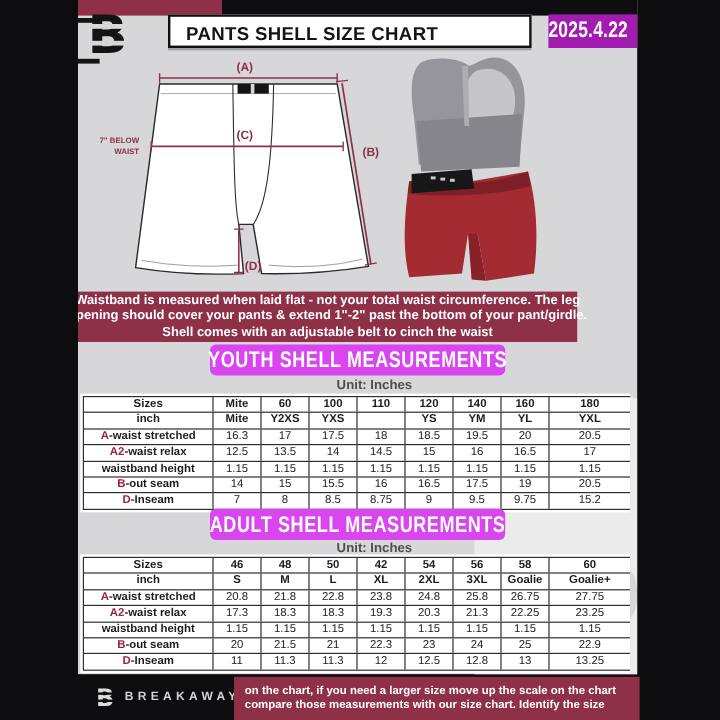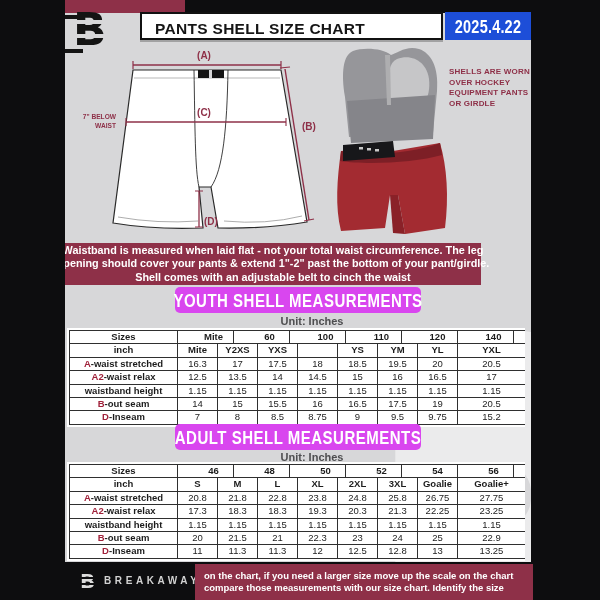--- a/index.html
+++ b/index.html
@@ -14,22 +14,22 @@
   .logo .slash{position:absolute;left:-18%;width:136%;}
   #hdr-logo{position:absolute;left:8px;top:8px;font-size:44px;color:#141414;width:44px;height:46px;}
   #hdr-logo .slash{height:4px;background:#d7d7d9;}
   #hdr-logo .s1{top:12px;} #hdr-logo .s2{top:26px;}
   #hdr-logo .arm{position:absolute;background:#141414;height:4px;}
   #hdr-logo .a1{left:-8px;top:7px;width:16px;} #hdr-logo .a2{left:-10px;bottom:1px;width:20px;}
   #title-box{position:absolute;left:75px;top:12px;width:303px;height:28px;background:#ffffff;
              border:2px solid #111;box-sizing:border-box;display:flex;align-items:flex-end;
              padding-left:13px;box-shadow:0 2px 0 rgba(0,0,0,.25);}
   #title-box .t{font-size:15.5px;font-weight:bold;color:#151515;letter-spacing:.3px;}
-  #date-box{position:absolute;left:380px;top:12px;width:86px;height:28px;background:#1d4ed8;
-            display:flex;align-items:center;justify-content:center;}
+  #date-box{position:absolute;left:392px;top:12px;width:86px;height:28px;background:#a21caf;
+            display:flex;align-items:center;}
   #date-box .t{color:#fff;font-size:14.5px;font-weight:bold;transform:scaleY(1.3);letter-spacing:.2px;}
   
   #pants-svg{position:absolute;left:13px;top:48px;}
   #photo-svg{position:absolute;left:270px;top:45px;}
   #photo-caption{position:absolute;left:384px;top:67px;width:88px;color:#8e3048;
                  font-size:8px;font-weight:bold;line-height:10.5px;letter-spacing:.2px;}
   
   #notice{position:absolute;left:0;top:243px;width:416px;height:42px;background:#8e3048;
           display:flex;flex-direction:column;align-items:center;justify-content:center;z-index:2;}
   #notice div{color:#fff;font-size:10.8px;font-weight:bold;line-height:13.6px;white-space:nowrap;}
@@ -38,21 +38,21 @@
                   display:flex;align-items:center;justify-content:center;z-index:2;}
   .section-banner .t{color:#fff;font-size:15px;font-weight:bold;letter-spacing:.5px;transform:scaleY(1.25);white-space:nowrap;}
   #youth-banner{top:287px;} #adult-banner{top:424px;}
   .unit{position:absolute;left:0;width:494px;text-align:center;font-size:11px;font-weight:bold;color:#4e4e50;z-index:2;}
   #unit-youth{top:315px;} #unit-adult{top:451px;}
   
   .table-wrap{position:absolute;left:2px;width:458px;background:#fff;padding:2px 0 2px 2px;z-index:2;box-sizing:border-box;}
   #youth-table{top:328px;} #adult-table{top:462px;}
   .sheet{border-left:1px solid #2f2f2f;}
   .trow{display:grid;grid-template-columns:108px repeat(7,40px) 1fr;border-bottom:1px solid #2f2f2f;}
-  .trow:first-child{border-top:1px solid #2f2f2f;gap:16px;}
+  .trow:first-child{border-top:1px solid #2f2f2f;}
   .tcell{height:12.4px;line-height:12.4px;text-align:center;font-size:9.5px;color:#1c1c1c;
          border-right:1px solid #2f2f2f;overflow:hidden;}
   .tcell:last-child{border-right:none;}
   .trow.thead .tcell{font-weight:bold;}
   .tcell.tlabel{font-weight:bold;}
   .mprefix{color:#a0213a;font-weight:bold;}
   
   #watermark{position:absolute;left:300px;top:290px;font-size:330px;font-weight:bold;
              color:rgba(255,255,255,.5);z-index:1;line-height:1;font-family:"DejaVu Sans",sans-serif;}
   
@@ -131,26 +131,20 @@
       <path d="M50,10 L52,60 L56,60 L55,10 Z" fill="#aeaeb0"></path>
       <path d="M6,106 C2,134 0,162 6,186 L50,183 L55,150 L63,150 L70,189 L110,183 C114,152 112,122 105,98 L58,106 L30,104 Z" fill="#a32b31"></path>
       <path d="M6,106 C30,112 80,108 105,98 L107,110 C80,118 30,120 5,116 Z" fill="#7d1f26"></path>
       <path d="M55,150 L63,150 L70,189 L58,188 Z" fill="#8a2128"></path>
       <path d="M8,100 L58,96 L60,112 L8,116 Z" fill="#17171a"></path>
       <rect x="24" y="102" width="4" height="2.5" fill="#c9c9c9"></rect>
       <rect x="32" y="103" width="4" height="2.5" fill="#c9c9c9"></rect>
       <rect x="40" y="104" width="4" height="2.5" fill="#c9c9c9"></rect>
     </svg>
 
-    <div id="photo-caption">
-      <div>SHELLS ARE WORN</div>
-      <div>OVER HOCKEY</div>
-      <div>EQUIPMENT PANTS</div>
-      <div>OR GIRDLE</div>
-    </div>
 
     <div id="notice">
       <div>Waistband is measured when laid flat - not your total waist circumference. The leg</div>
       <div>opening should cover your pants &amp; extend 1"-2" past the bottom of your pant/girdle.</div>
       <div>Shell comes with an adjustable belt to cinch the waist</div>
     </div>
 
     <div id="youth-banner" class="section-banner">
       <span class="t">YOUTH SHELL MEASUREMENTS</span>
     </div>
@@ -241,21 +235,21 @@
       <span class="t">ADULT SHELL MEASUREMENTS</span>
     </div>
     <div id="unit-adult" class="unit">Unit: Inches</div>
     <div id="adult-table" class="table-wrap">
       <div class="sheet">
           <div class="trow thead">
             <div class="tcell tlabel">Sizes</div>
             <div class="tcell">46</div>
             <div class="tcell">48</div>
             <div class="tcell">50</div>
-            <div class="tcell">52</div>
+            <div class="tcell">42</div>
             <div class="tcell">54</div>
             <div class="tcell">56</div>
             <div class="tcell">58</div>
             <div class="tcell">60</div>
           </div>
           <div class="trow thead">
             <div class="tcell tlabel">inch</div>
             <div class="tcell">S</div>
             <div class="tcell">M</div>
             <div class="tcell">L</div>

